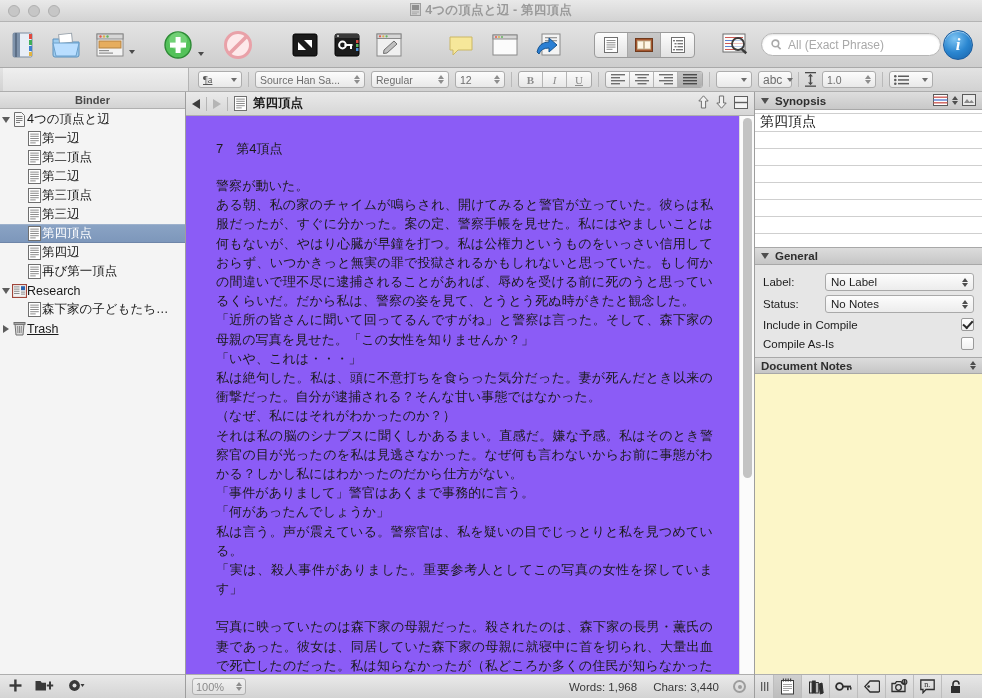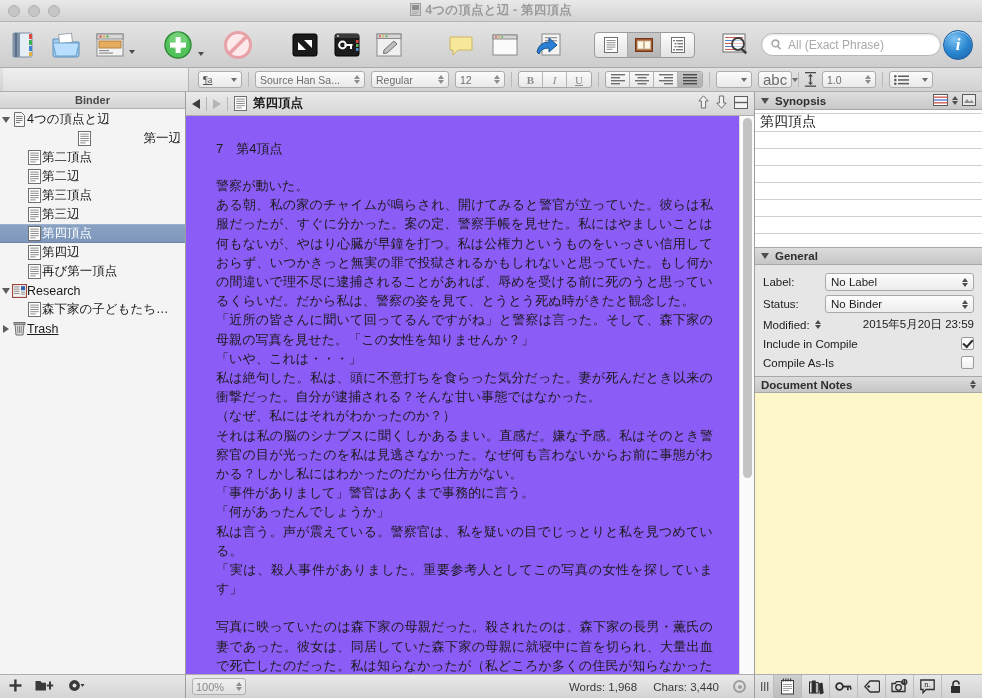--- a/index.html
+++ b/index.html
@@ -516,21 +516,21 @@
               <rect y="9" width="14" height="1.4"></rect>
             </g>
           </svg>
         </div>
     </div>
     <div class="fsep"></div>
     <div class="ctl" style="width:36px;">
       <span style="margin-left:auto;width:0;height:0;border-left:3px solid transparent;border-right:3px solid transparent;border-top:4px solid #6d6d6d;"></span>
     </div>
     <div class="ctl" style="width:34px;">
-      <span style="font-size:15px;">abc</span>
+      <span style="font-size:12px;">abc</span>
       <span style="margin-left:2px;width:0;height:0;border-left:3px solid transparent;border-right:3px solid transparent;border-top:4px solid #6d6d6d;"></span>
     </div>
     <div class="fsep"></div>
     <span style="display:flex;">
       <svg width="11" height="15" viewBox="0 0 11 15">
           <g fill="#4a4a4a">
             <rect x="0" y="0" width="11" height="1.3"></rect>
             <rect x="0" y="13.5" width="11" height="1.3"></rect>
             <rect x="4.8" y="3" width="1.4" height="9"></rect>
             <path d="M5.5 1.8 L8 4.6 L3 4.6 Z"></path>
@@ -578,21 +578,21 @@
                 <g fill="#7e7e7e">
                   <rect x="4" y="4" width="6.5" height="1"></rect>
                   <rect x="4" y="6" width="6.5" height="1"></rect>
                   <rect x="4" y="8" width="6.5" height="1"></rect>
                   <rect x="4" y="10" width="4" height="1"></rect>
                 </g>
               </svg>
             </span>
             <span class="blabel">4つの頂点と辺</span>
           </div>
-          <div class="brow" style="padding-left: 15px; justify-content: space-between;">
+          <div class="brow" style="padding-left: 15px;">
             <span class="disc "></span>
             <span class="bicon">
               <svg width="13" height="15" viewBox="0 0 13 15">
                 <rect x="0.5" y="0.5" width="12" height="14" fill="#fff" stroke="#6f6f6f"></rect>
                 <g fill="#8c8c8c">
                   <rect x="2.2" y="2.6" width="8.6" height="1"></rect>
                   <rect x="2.2" y="4.8" width="8.6" height="1"></rect>
                   <rect x="2.2" y="7" width="8.6" height="1"></rect>
                   <rect x="2.2" y="9.2" width="8.6" height="1"></rect>
                   <rect x="2.2" y="11.4" width="5.5" height="1"></rect>
@@ -905,34 +905,26 @@
             <span>No Label</span>
             <span class="updown">
                 <i class="u"></i>
                 <i class="d"></i>
               </span>
           </span>
         </div>
         <div class="grow">
           <span class="glabel">Status:</span>
           <span class="popup">
-            <span>No Binder</span>
+            <span>No Notes</span>
             <span class="updown">
                 <i class="u"></i>
                 <i class="d"></i>
               </span>
           </span>
-        </div>
-        <div class="modrow">
-          <span>Modified:</span>
-          <span class="updown" style="margin-left:5px;">
-              <i class="u"></i>
-              <i class="d"></i>
-            </span>
-          <span class="modval">2015年5月20日 23:59</span>
         </div>
         <div>
             <div class="ckrow">
               <span>Include in Compile</span>
               <span class="cbox checked"></span>
             </div>
             <div class="ckrow">
               <span>Compile As-Is</span>
               <span class="cbox"></span>
             </div>

